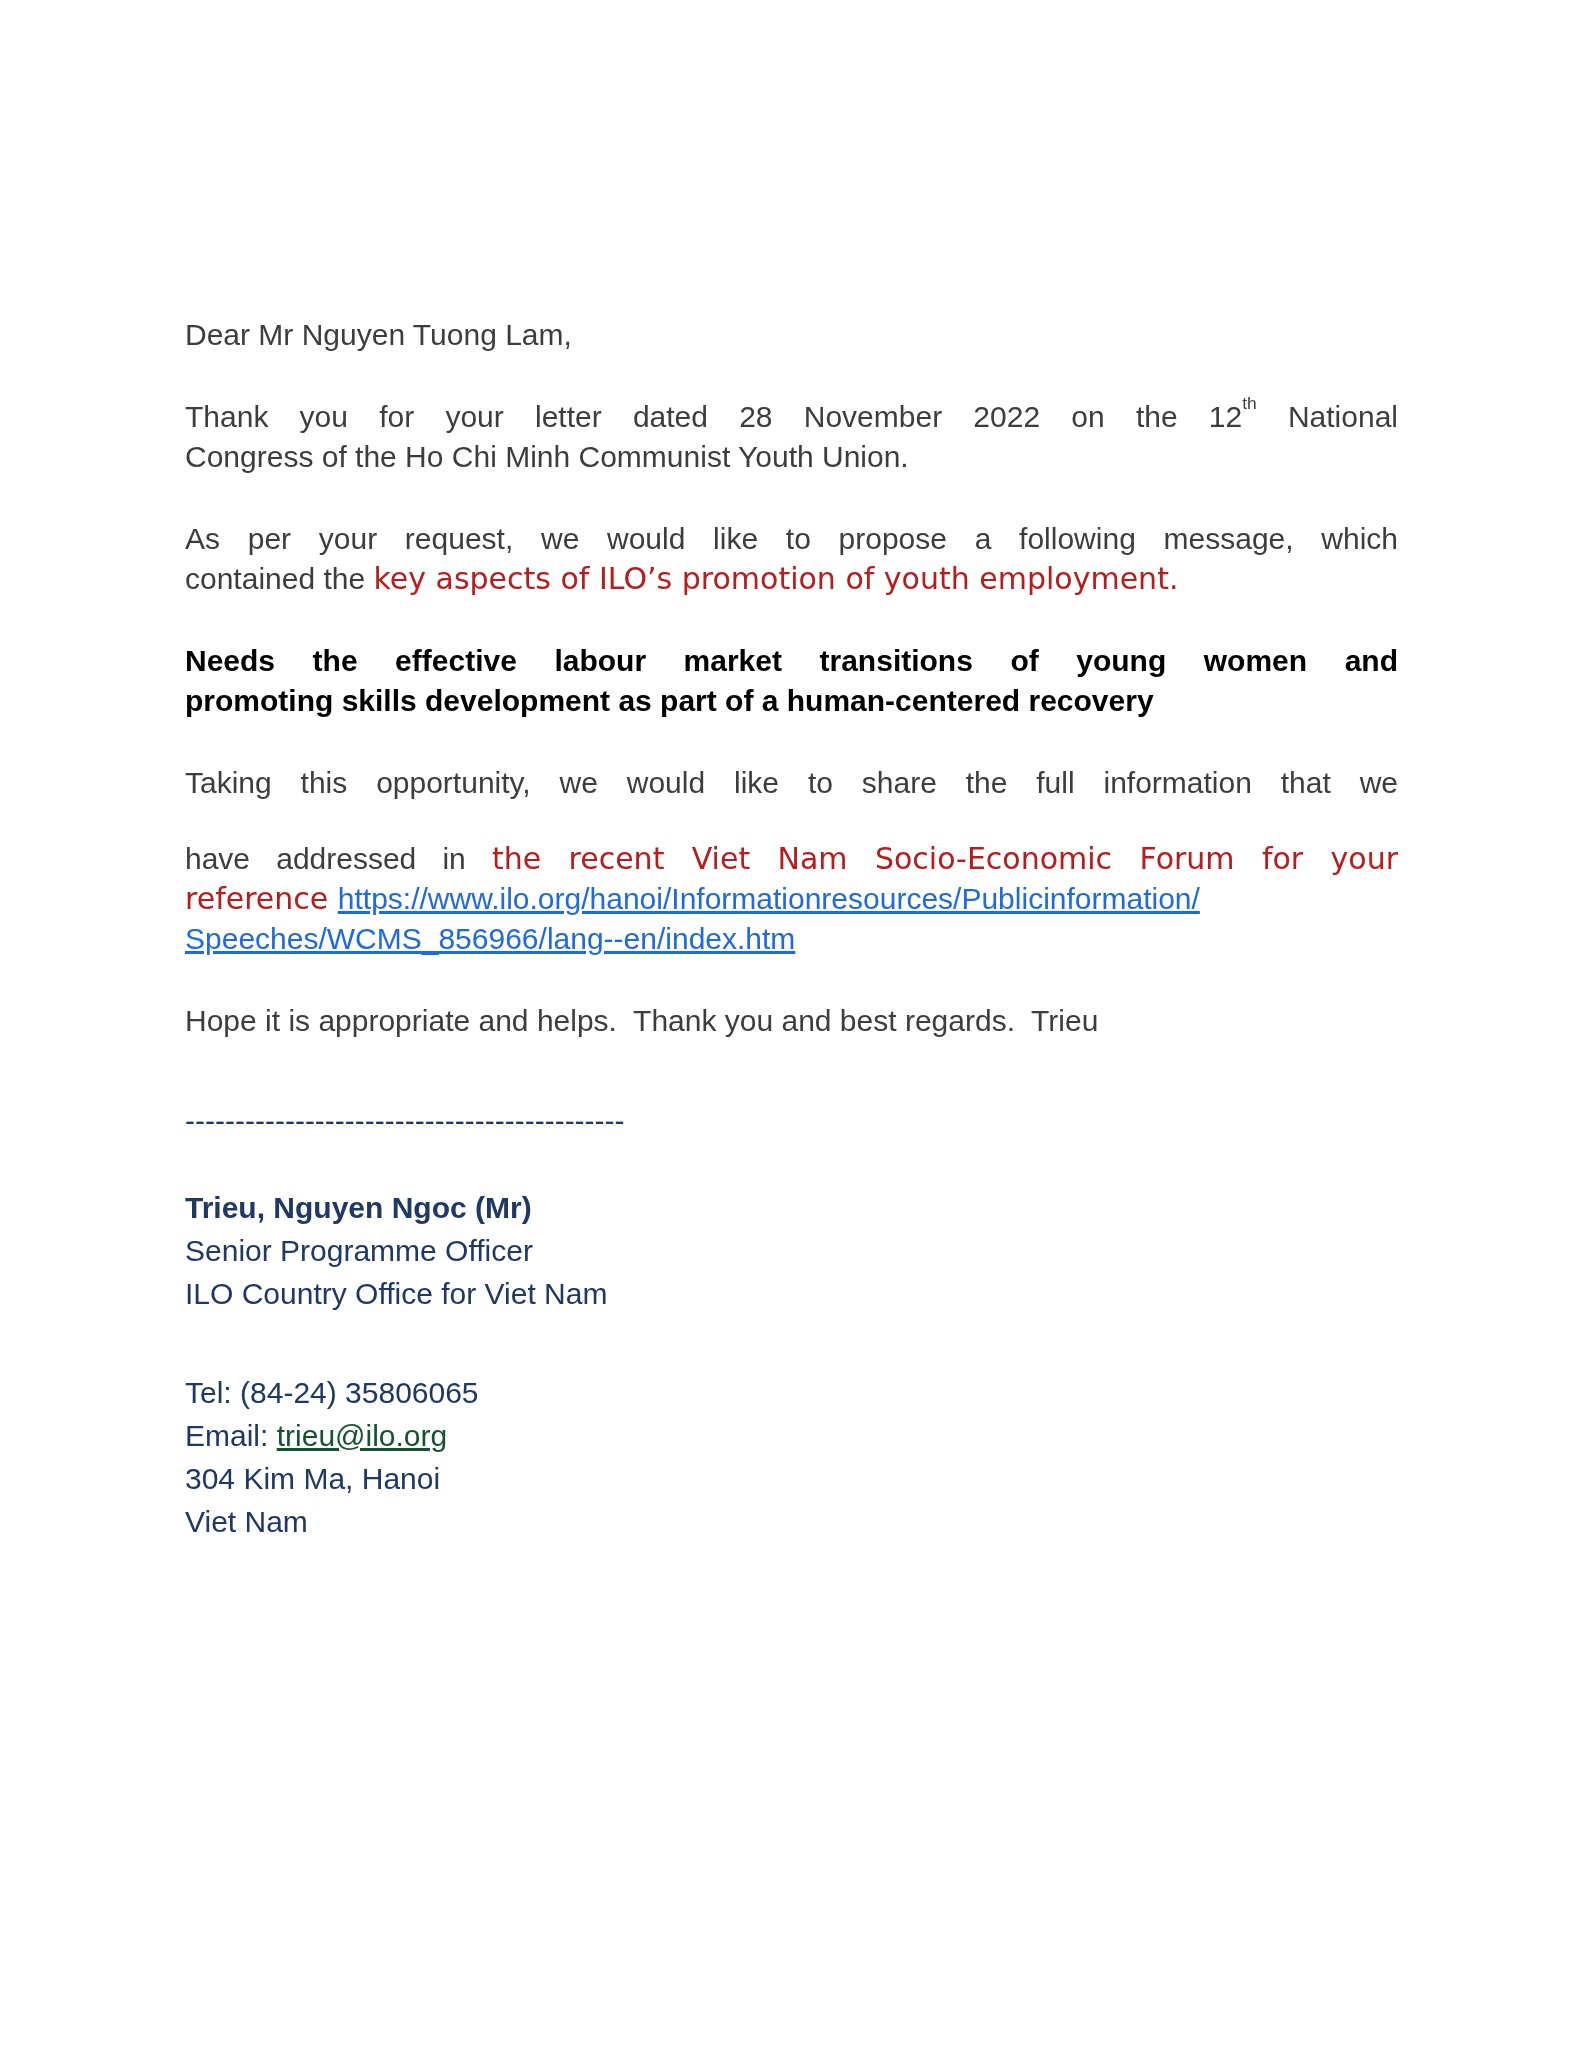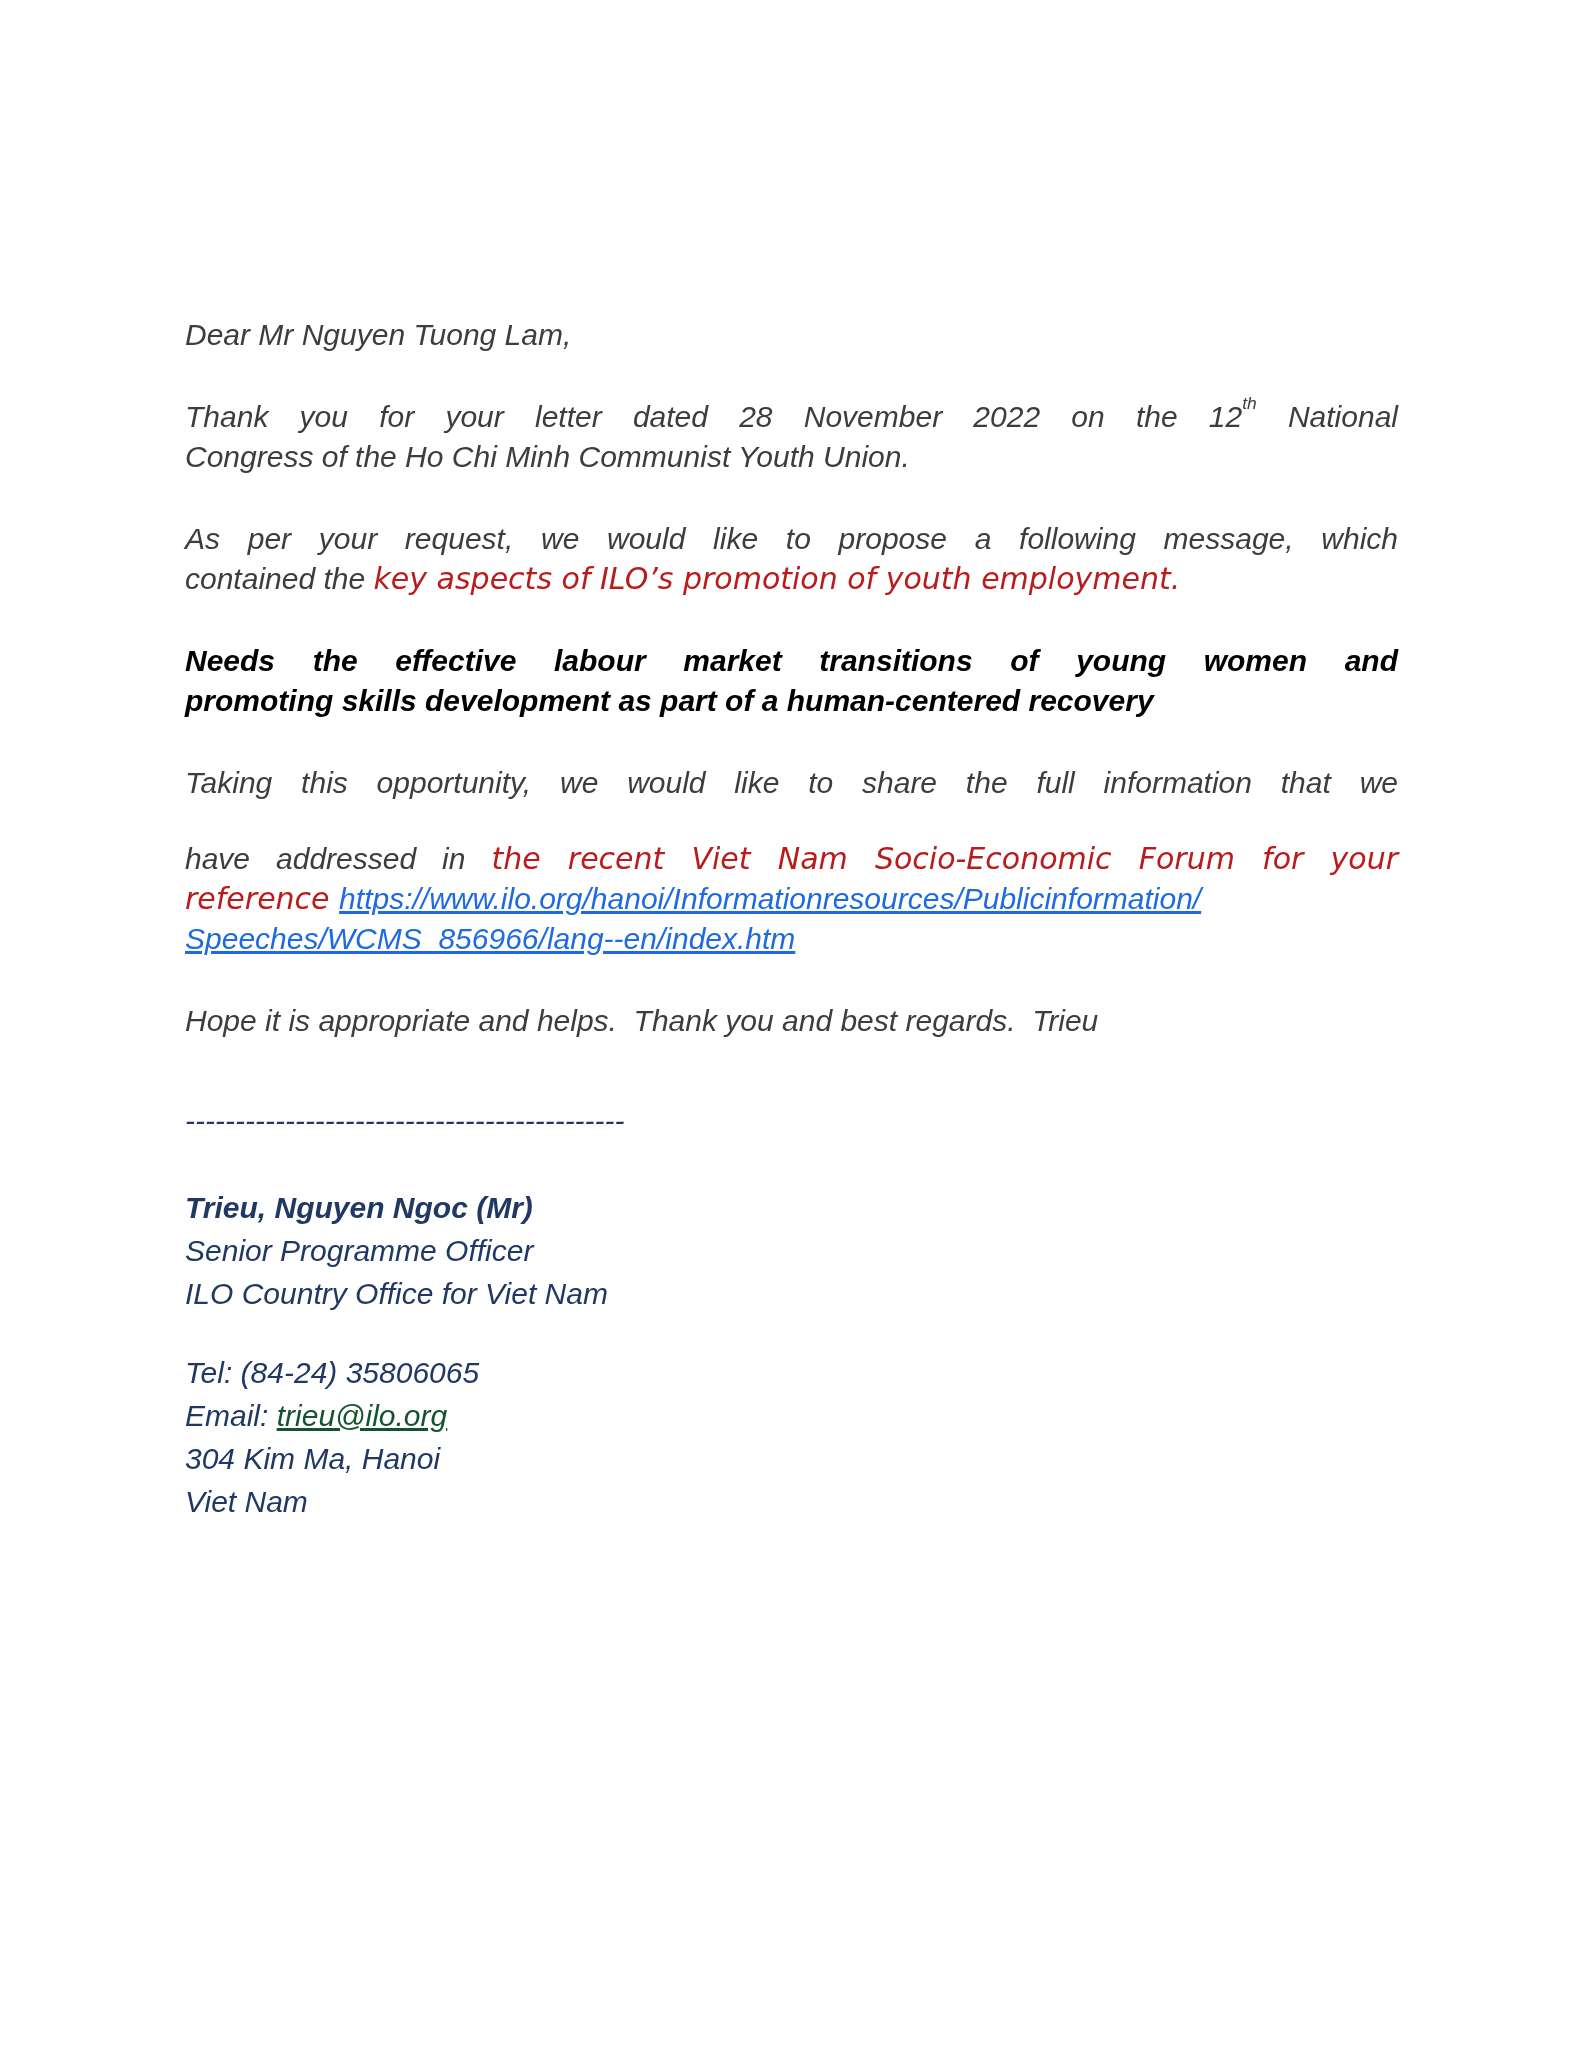--- a/index.html
+++ b/index.html
@@ -4,21 +4,21 @@
 <style>
   html, body { margin: 0; padding: 0; background: #ffffff; }
   body {
     width: 1583px;
     height: 2048px;
     overflow: hidden;
     font-family: "Liberation Sans", sans-serif;
     font-size: 30px;
     color: #3d3d3d;
   }
-  .page { padding: 315px 185px 0 185px; font-style: italic; }
+  .page { padding: 315px 185px 0 185px; }
   .para { margin: 0 0 42px 0; }
   .ln { line-height: 40px; text-align: left; }
   .jl { text-align: justify; text-align-last: justify; margin-top: 36px; }
   .emph {
     font-family: "DejaVu Sans", sans-serif;
     color: #b91c1c;
   }
   .bold-msg .ln { font-weight: 700; color: #000000; }
   sup.ord {
     font-size: 0.58em;
@@ -29,21 +29,21 @@
   .link {
     color: #1e6ae0;
     text-decoration: underline;
     cursor: pointer;
   }
   .closing { white-space: pre-wrap; }
   .sig { color: #1f3864; }
   .sig .ln { line-height: 43px; }
   .sep { margin-top: 58px; }
   .sig-name { font-weight: 700; margin-top: 44px; }
-  .tel-group { margin-top: 36px; }
+  .tel-group { margin-top: 56px; }
   .email-link {
     color: #14532d;
     text-decoration: underline;
     cursor: pointer;
   }
 </style>
 </head>
 <body>
 
 <div class="page">

